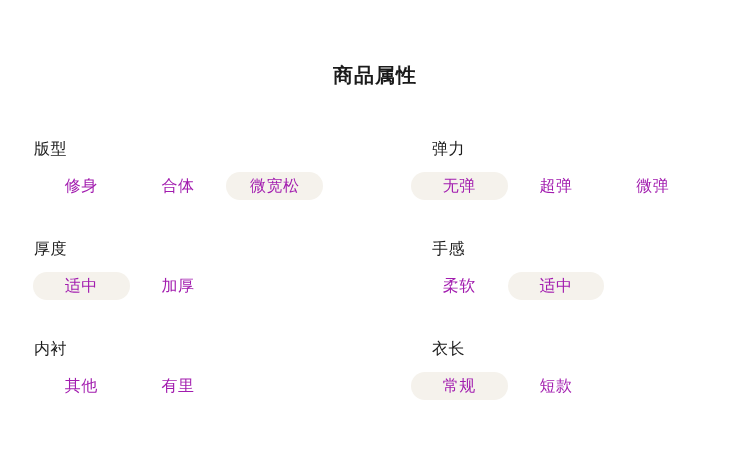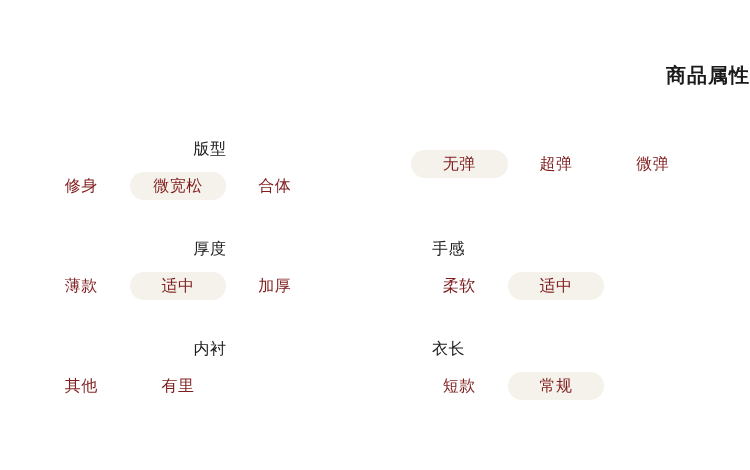--- a/index.html
+++ b/index.html
@@ -14,21 +14,21 @@
     color: #1b1b1b;
     overflow: hidden;
     position: relative;
   }
 
   #page-title {
     position: absolute;
     top: 62px;
     left: 0;
     width: 750px;
-    text-align: right;
+    text-align: center;
     font-size: 20px;
     font-weight: bold;
     letter-spacing: 1px;
     color: #1b1b1b;
   }
 
   #attr-grid {
     position: absolute;
     top: 138px;
     left: 0;
@@ -55,36 +55,36 @@
     margin-top: 12px;
     display: grid;
     grid-template-columns: repeat(3, 1fr);
     align-items: center;
   }
 
   .option {
     font-size: 16px;
     line-height: 28px;
     height: 28px;
-    color: #7f1d1d;
+    color: #a21caf;
     letter-spacing: 0.5px;
     text-align: center;
     border-radius: 14px;
     background: transparent;
     justify-self: stretch;
     cursor: pointer;
     user-select: none;
   }
 
   .option.selected {
     background: #f5f2ec;
   }
 
   
-  .col-left .group-label { margin-left: 26px; text-align: center; }
+  .col-left .group-label { margin-left: 34px; }
   .col-left .options-row {
     margin-left: 33px;
     width: 290px;
   }
 
   
   .col-right .group-label { margin-left: 38px; }
   .col-right .options-row {
     margin-left: 17px;
     width: 290px;
@@ -93,35 +93,35 @@
 </head>
 <body>
 
 <div id="page-title">商品属性</div>
 
 <div id="attr-grid">
     <div class="attr-group col-left">
       <div class="group-label">版型</div>
       <div class="options-row">
         <div class="option">修身</div>
+        <div class="option">合体</div>
         <div class="option selected">微宽松</div>
-        <div class="option">合体</div>
       </div>
     </div>
     <div class="attr-group col-right">
+      <div class="group-label">弹力</div>
       <div class="options-row">
         <div class="option selected">无弹</div>
         <div class="option">超弹</div>
         <div class="option">微弹</div>
       </div>
     </div>
     <div class="attr-group col-left">
       <div class="group-label">厚度</div>
       <div class="options-row">
-        <div class="option">薄款</div>
         <div class="option selected">适中</div>
         <div class="option">加厚</div>
       </div>
     </div>
     <div class="attr-group col-right">
       <div class="group-label">手感</div>
       <div class="options-row">
         <div class="option">柔软</div>
         <div class="option selected">适中</div>
       </div>
@@ -129,17 +129,17 @@
     <div class="attr-group col-left">
       <div class="group-label">内衬</div>
       <div class="options-row">
         <div class="option">其他</div>
         <div class="option">有里</div>
       </div>
     </div>
     <div class="attr-group col-right">
       <div class="group-label">衣长</div>
       <div class="options-row">
+        <div class="option selected">常规</div>
         <div class="option">短款</div>
-        <div class="option selected">常规</div>
       </div>
     </div>
   </div>
 
 </body></html>

